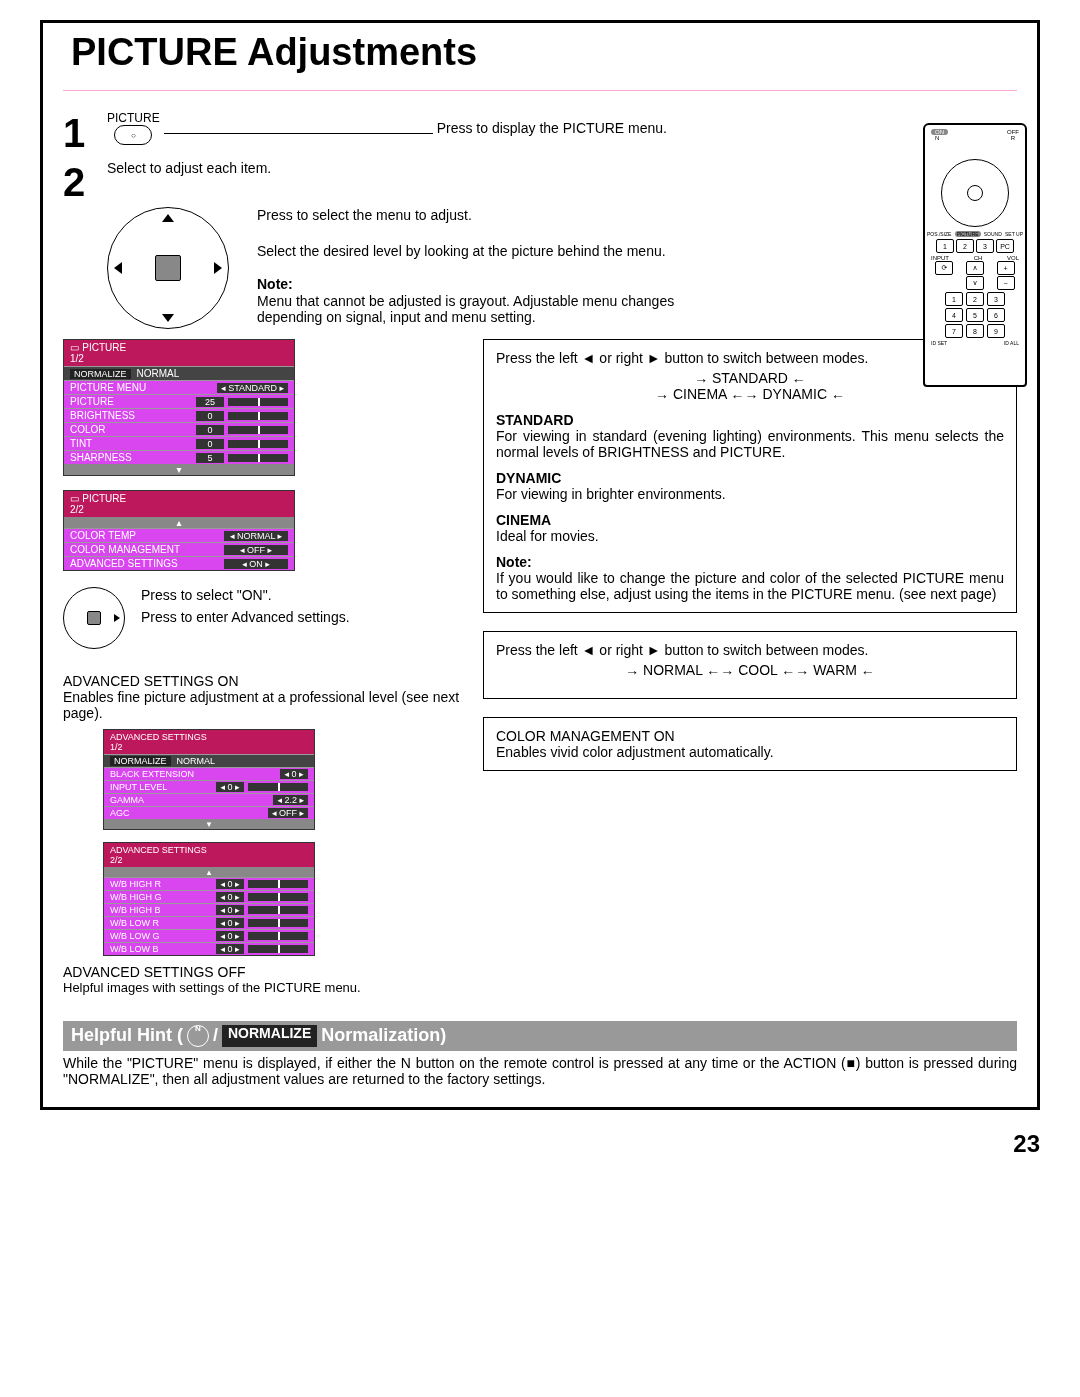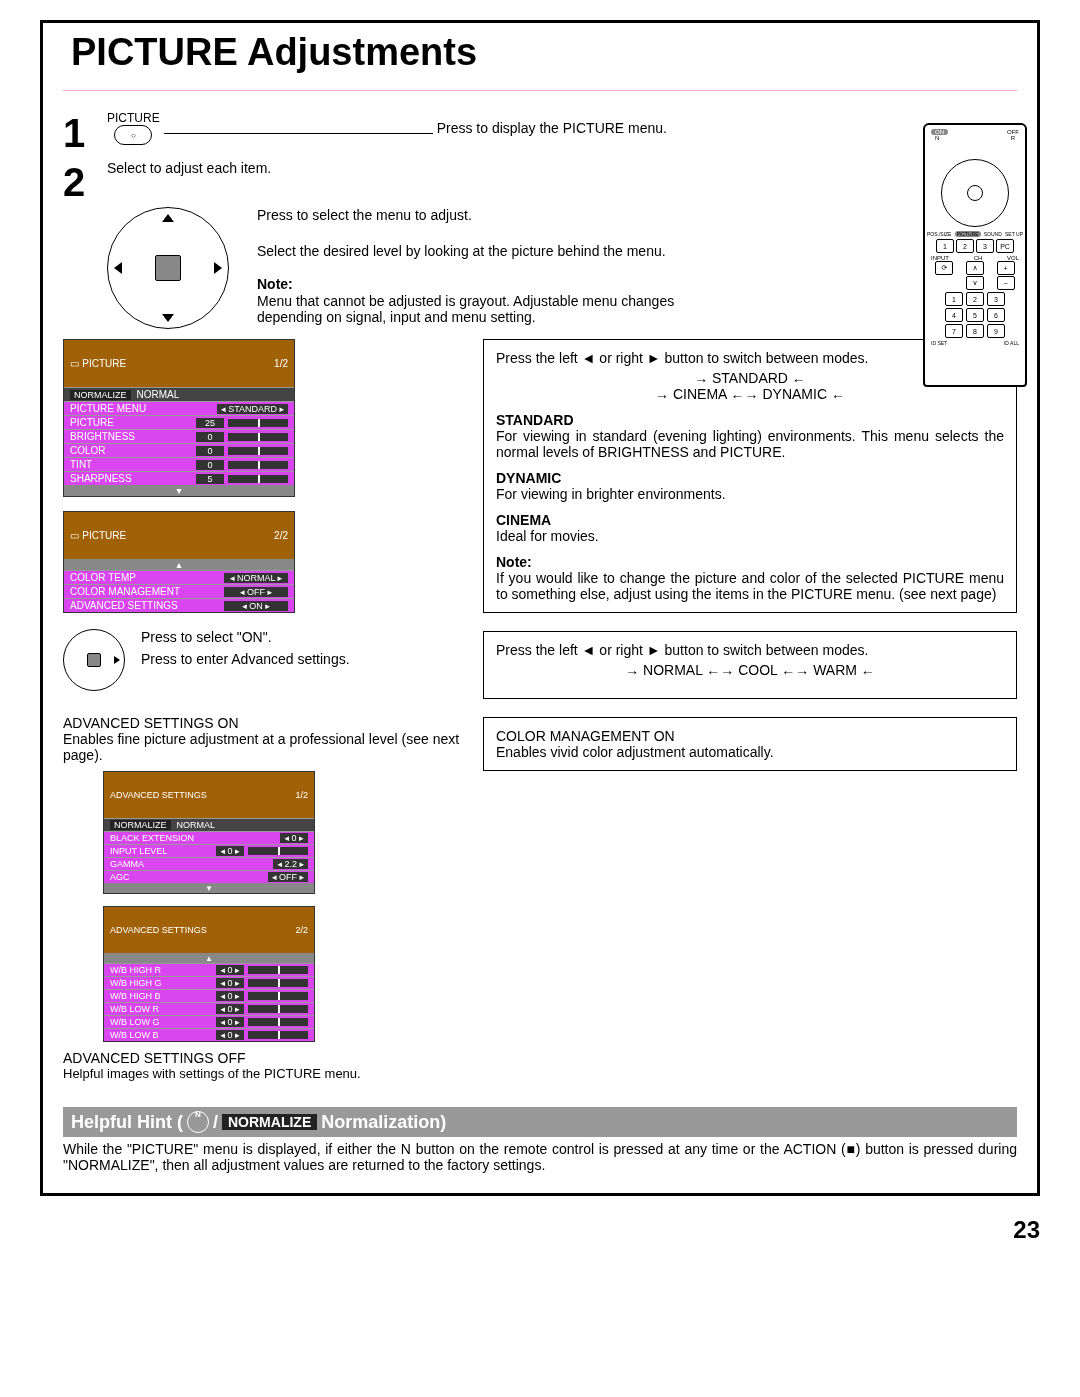--- a/index.html
+++ b/index.html
@@ -90,24 +90,25 @@
     border: 1px solid #333;
   }
   .osd-panel-sm {
     background: #808080;
     color: #fff;
     font-size: 9px;
     width: 210px;
     border: 1px solid #333;
   }
   .osd-header {
-    background: #a16207;
-    padding: 18px 6px;
+    background: #be185d;
+    padding: 2px 6px;
     display: flex;
     justify-content: space-between;
+    flex-direction: column;
   }
   .osd-row {
     display: flex;
     align-items: center;
     padding: 1px 6px;
     border-top: 1px solid #999;
     background: #d946ef;
   }
   .osd-row.sel { background: #444; }
   .osd-label { flex: 1; color: #fff; }
@@ -186,21 +187,20 @@
     font-size: 14px;
     margin-bottom: 18px;
   }
   .hint-bar {
     background: #999;
     color: #fff;
     font-weight: bold;
     padding: 4px 8px;
     margin-top: 26px;
     display: flex;
-    align-items: center;
     font-size: 18px;
   }
   .norm-inline {
     background: #222;
     color: #fff;
     padding: 0 6px;
     font-size: 14px;
     margin: 0 4px;
   }
   .small-circle {

